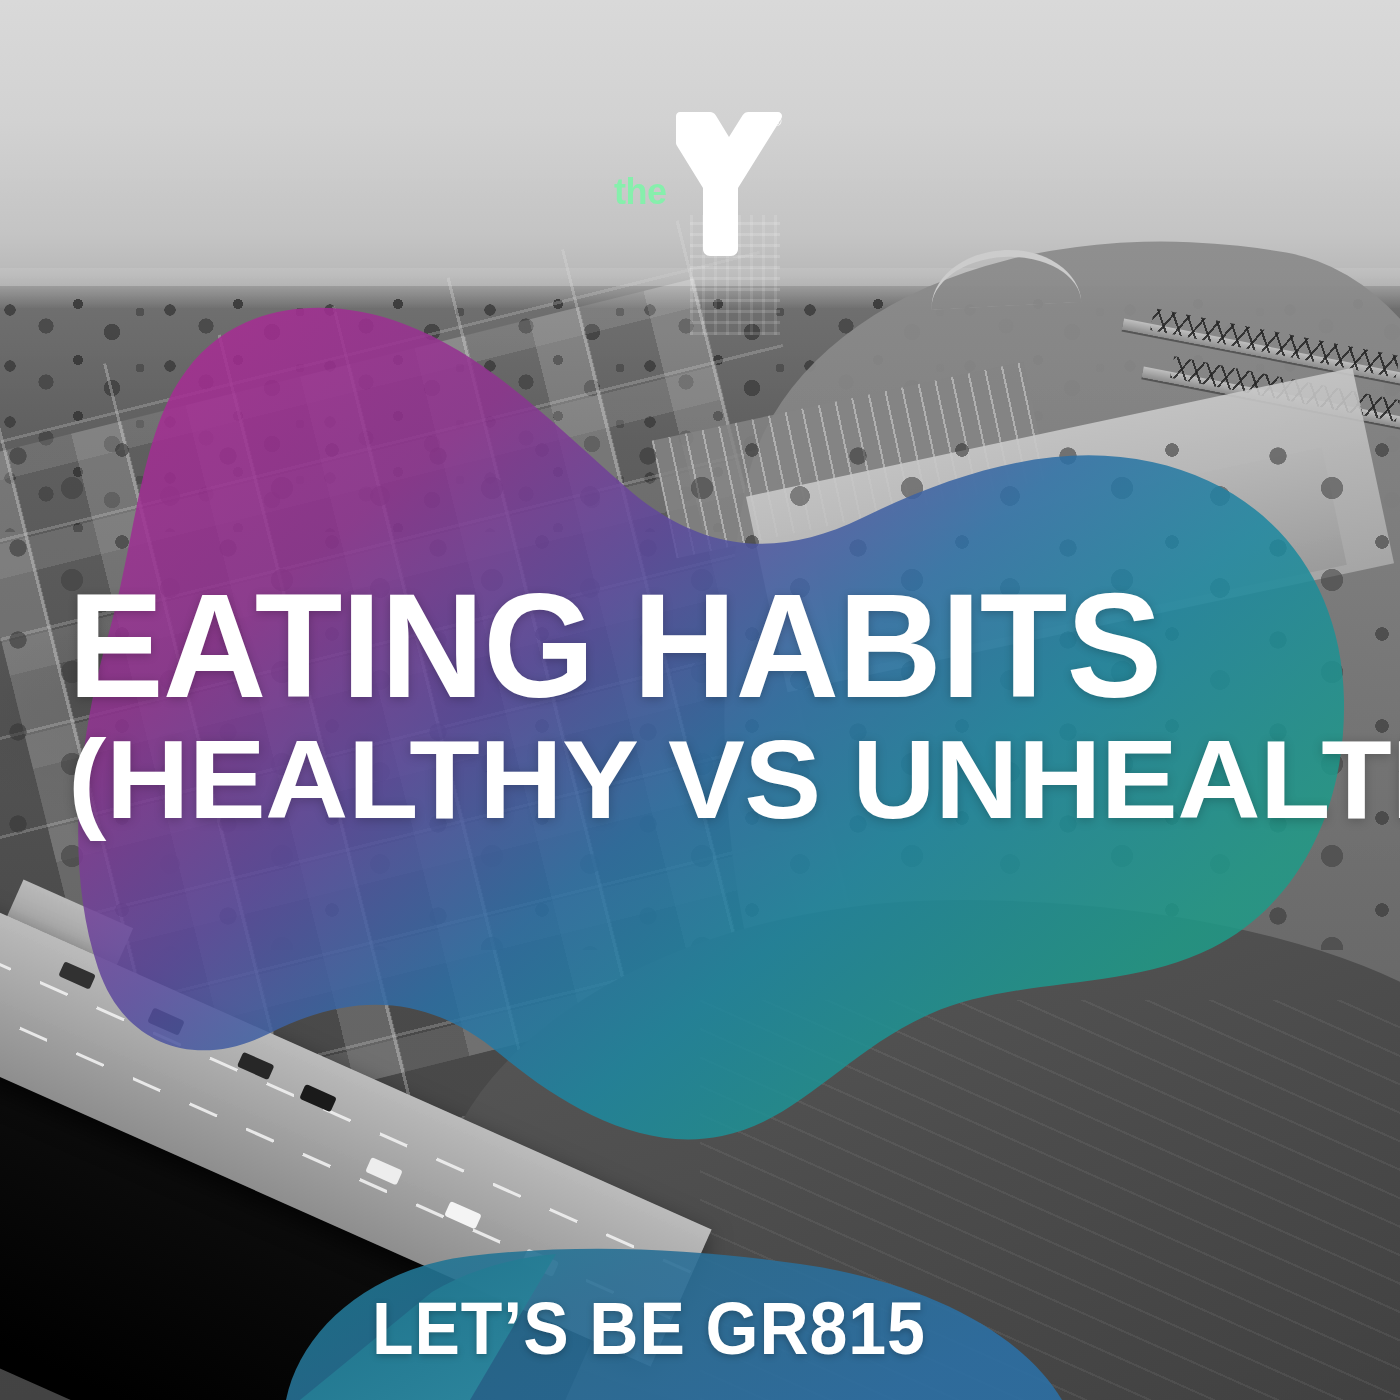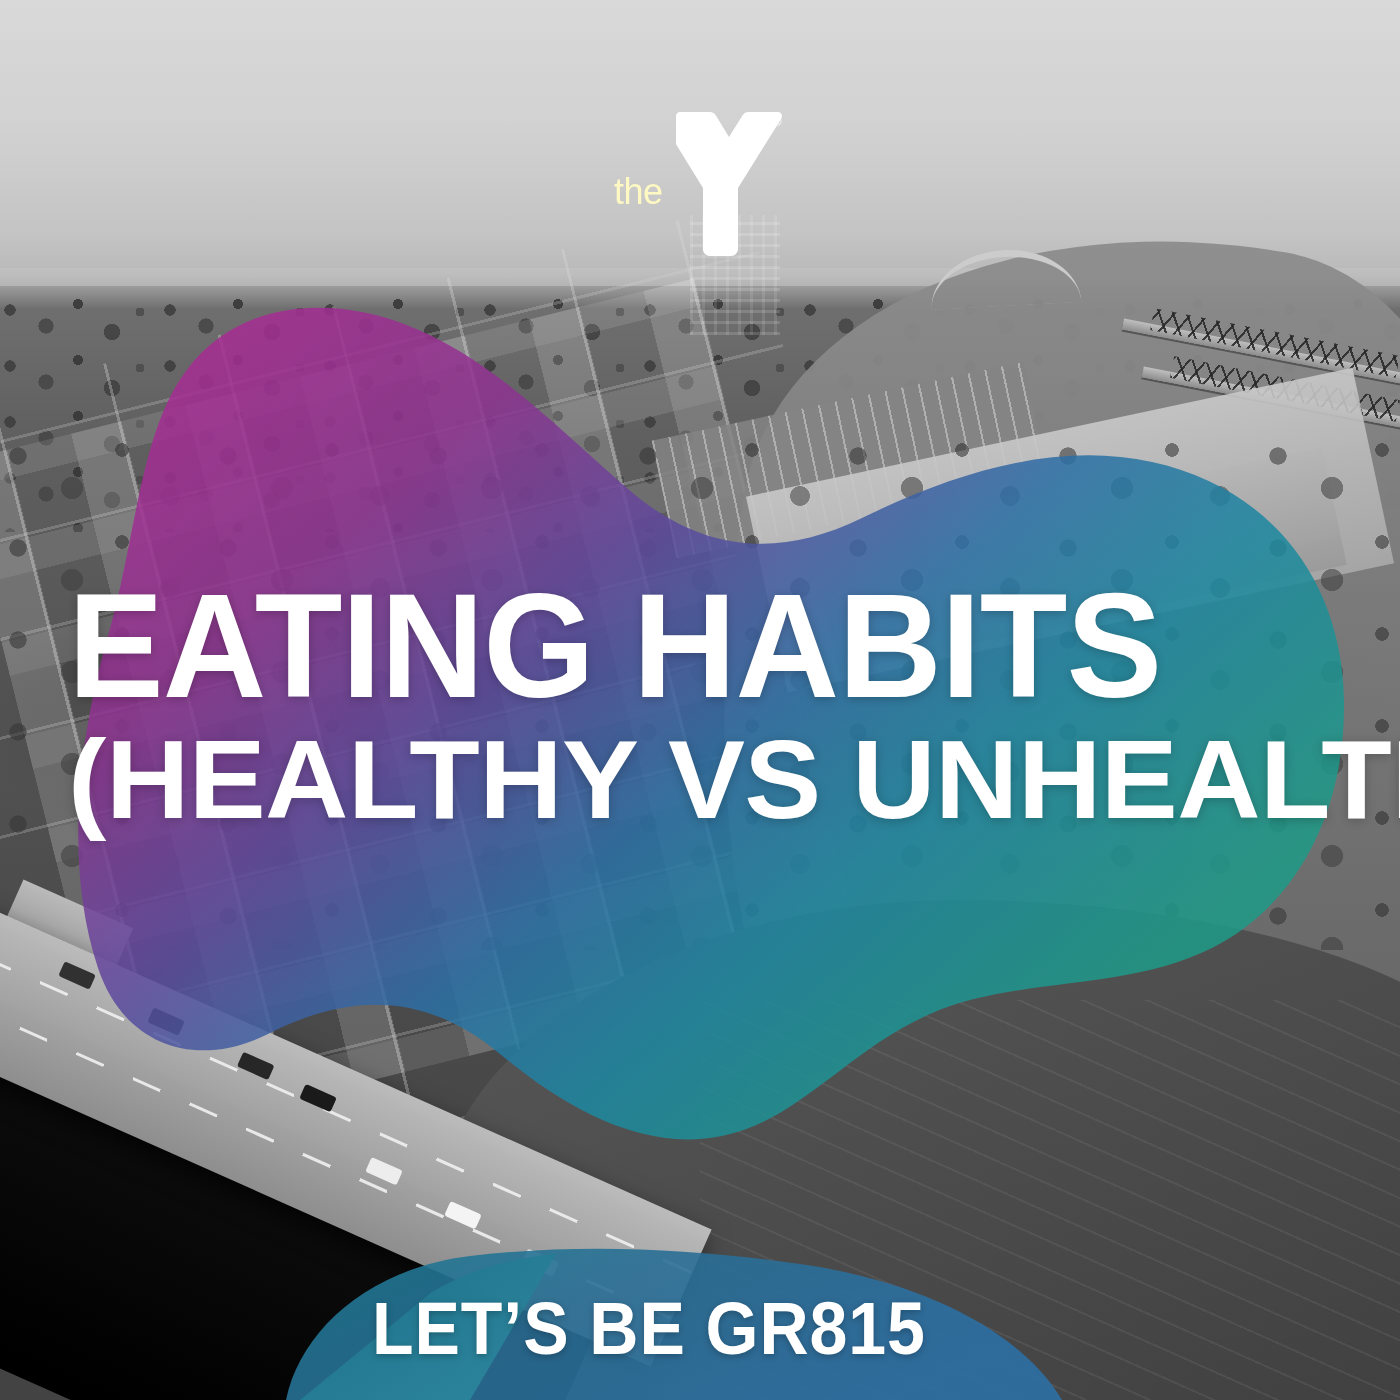--- a/index.html
+++ b/index.html
@@ -166,21 +166,21 @@
   
   .blob-wrap{ position:absolute; inset:0; }
   .blob-svg{ position:absolute; left:0; top:0; width:1400px; height:1400px; }
 
   
   .ylogo{
     position:absolute; left:612px; top:112px; width:180px; height:145px;
   }
   .ylogo .the{
     position:absolute; left:2px; top:62px;
-    font-size:36px; font-weight:400; color:#fef9c3;
+    font-size:36px; font-weight:700; color:#86efac;
     letter-spacing:-0.5px; line-height:1;
   }
   .ylogo .ymca-mark{ position:absolute; left:56px; top:0; width:118px; height:145px; }
   .ylogo .ymca-word{
     position:absolute; left:96px; top:96px;
     font-size:16px; font-weight:700; color:#fff;
     letter-spacing:1px;
     transform:rotate(-90deg); transform-origin:left top;
   }
   .ylogo .reg{

